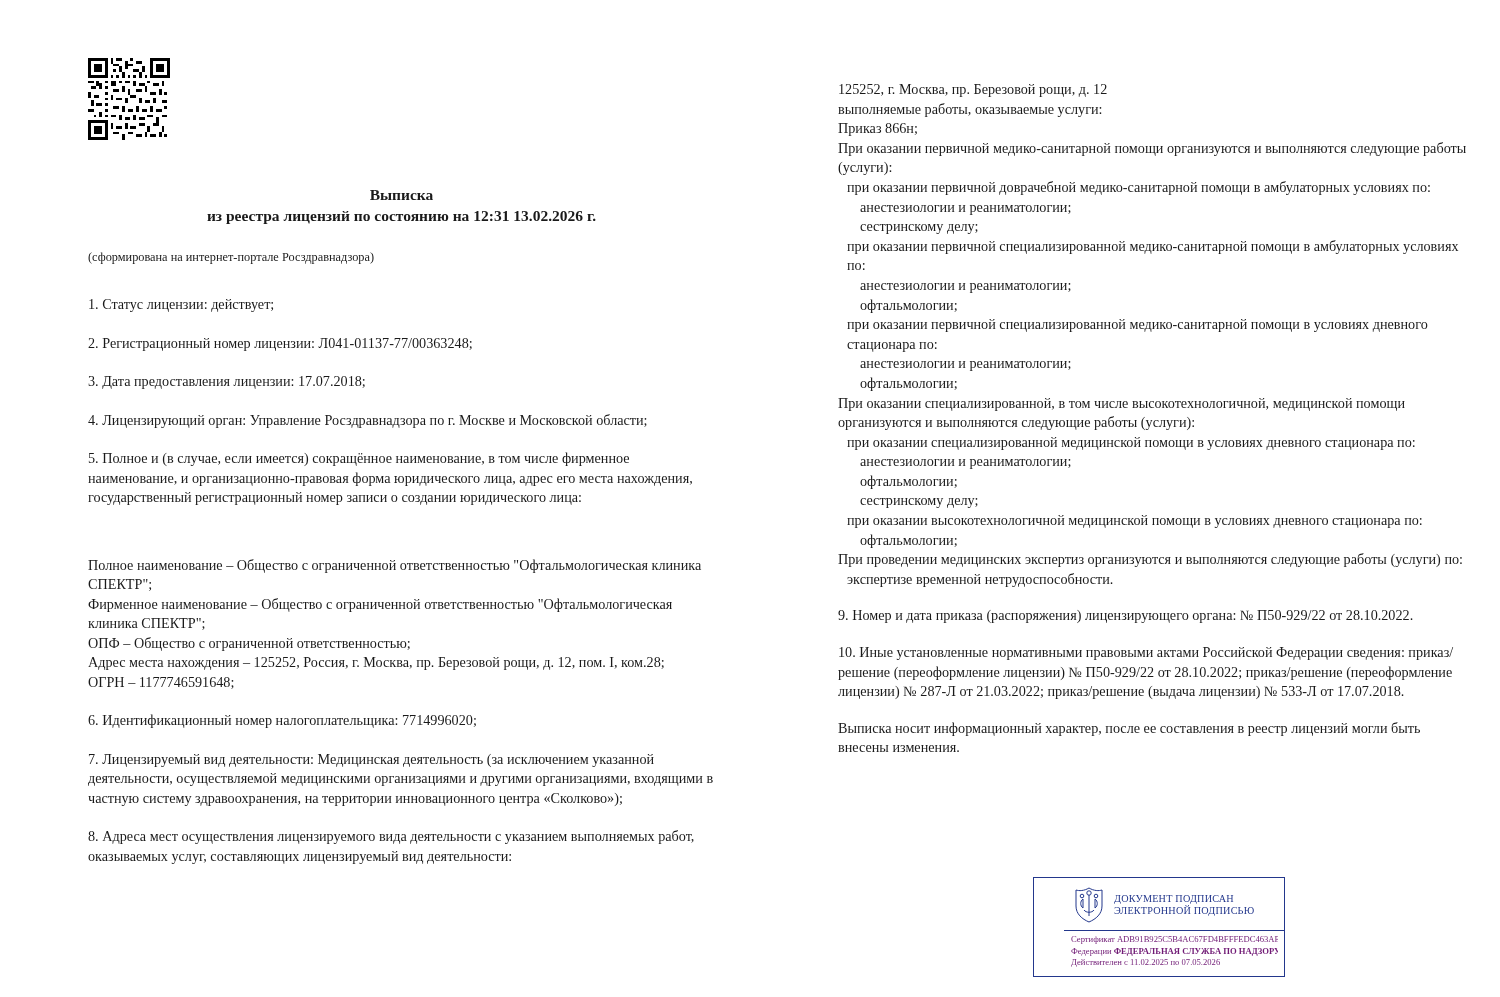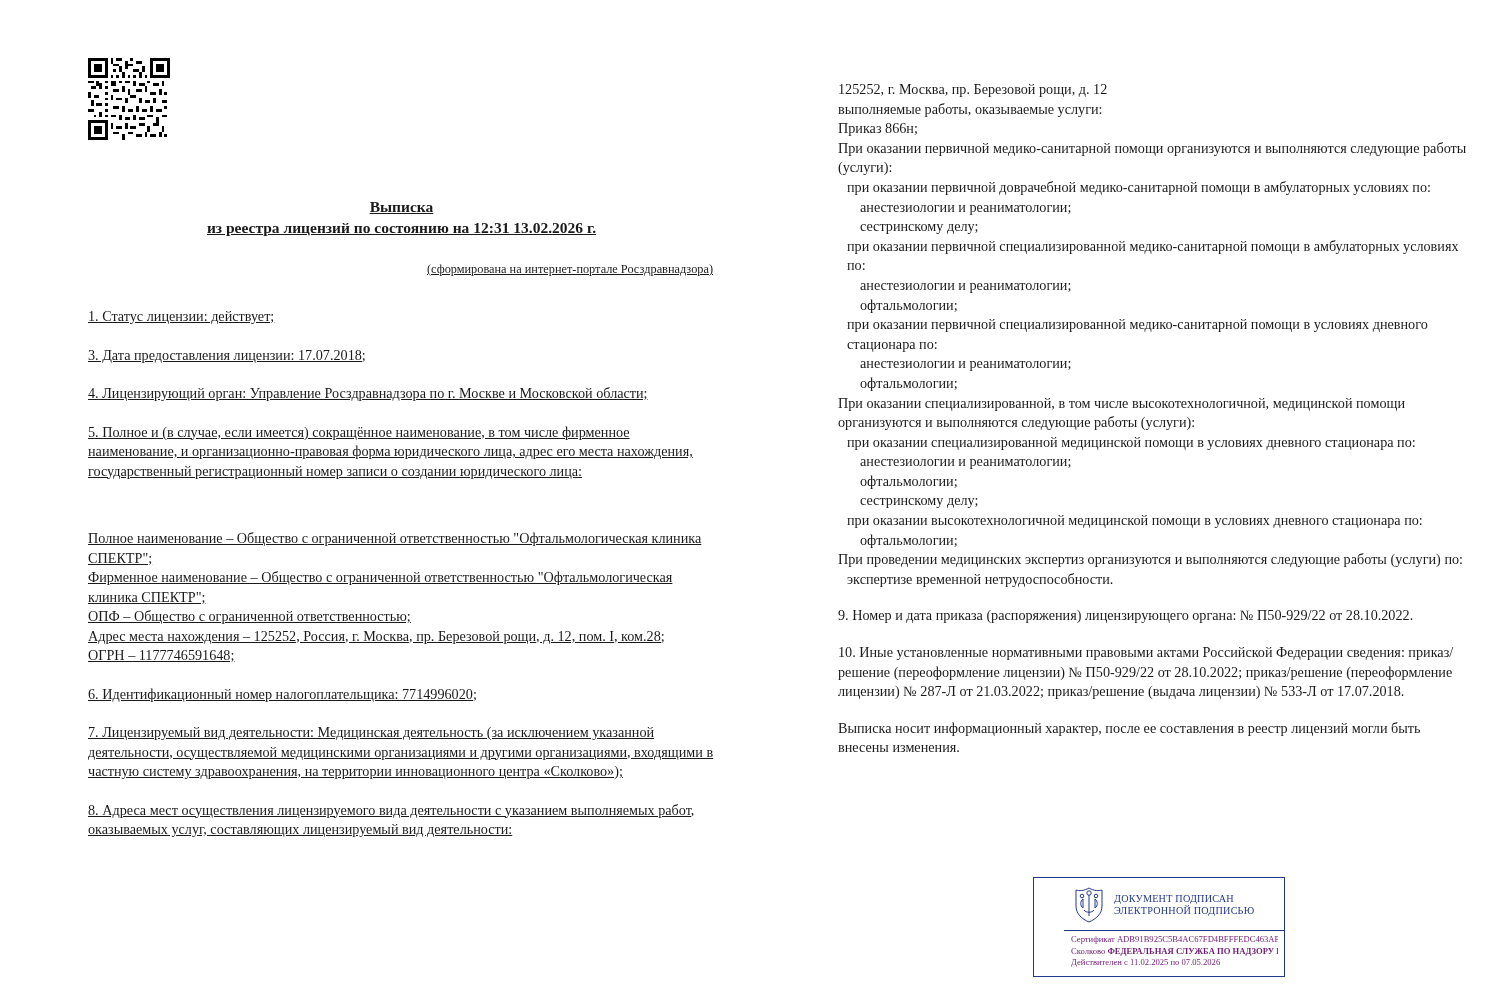--- a/index.html
+++ b/index.html
@@ -27,42 +27,40 @@
     top: 58px;
     width: 82px;
     height: 82px;
   }
   .qr svg { display: block; }
 
   
   .col-left {
     position: absolute;
     left: 88px;
-    top: 196px;
+    top: 184px;
     width: 627px;
-    text-decoration: underline;
   }
   .col-right {
     position: absolute;
     left: 838px;
     top: 80px;
     width: 630px;
   }
 
   
   .title {
     text-align: center;
     font-weight: bold;
     font-size: 15.5px;
     line-height: 21px;
     margin: 0 0 0 0;
   }
   .title .line2 { display: block; }
   .portal-note {
-    text-align: right;
     font-size: 12.3px;
     margin-top: 24px;
     margin-right: 2px;
   }
 
   
   p.item {
     font-size: 14.2px;
     line-height: 19.5px;
     margin: 0 0 19px 0;
@@ -262,20 +260,21 @@
   <div class="col-left">
     <div class="title">
       <span>Выписка</span>
       <span class="line2">из реестра лицензий по состоянию на 12:31 13.02.2026 г.</span>
     </div>
     <div class="portal-note">(сформирована на интернет-портале Росздравнадзора)</div>
 
     <div style="height:30px"></div>
 
     <p class="item">1. Статус лицензии: действует;</p>
+    <p class="item">2. Регистрационный номер лицензии: Л041-01137-77/00363248;</p>
     <p class="item">3. Дата предоставления лицензии: 17.07.2018;</p>
     <p class="item">4. Лицензирующий орган: Управление Росздравнадзора по г. Москве и Московской области;</p>
     <p class="item">5. Полное и (в случае, если имеется) сокращённое наименование, в том числе фирменное наименование, и организационно-правовая форма юридического лица, адрес его места нахождения, государственный регистрационный номер записи о создании юридического лица:</p>
 
     <div class="names block-gap">
       <p>Полное наименование – Общество с ограниченной ответственностью "Офтальмологическая клиника СПЕКТР";</p>
       <p>Фирменное наименование – Общество с ограниченной ответственностью "Офтальмологическая клиника СПЕКТР";</p>
       <p>ОПФ – Общество с ограниченной ответственностью;</p>
       <p>Адрес места нахождения – 125252, Россия, г. Москва, пр. Березовой рощи, д. 12, пом. I, ком.28;</p>
       <p>ОГРН – 1177746591648;</p>
@@ -329,18 +328,18 @@
         </g>
       </svg>
       <div class="stamp-title">
         <div>ДОКУМЕНТ ПОДПИСАН</div>
         <div>ЭЛЕКТРОННОЙ ПОДПИСЬЮ</div>
       </div>
     </div>
     <div class="stamp-sep"></div>
     <div class="stamp-rows">
       <div>Сертификат ADB91B925C5B4AC67FD4BFFFEDC463AE</div>
-      <div><span>Сколково </span><b>ФЕДЕРАЛЬНАЯ СЛУЖБА ПО НАДЗОРУ В С</b></div>
+      <div><span>Федерации </span><b>ФЕДЕРАЛЬНАЯ СЛУЖБА ПО НАДЗОРУ В С</b></div>
       <div>Действителен с 11.02.2025 по 07.05.2026</div>
     </div>
   </div>
 
 </div>
 
 </body></html>

